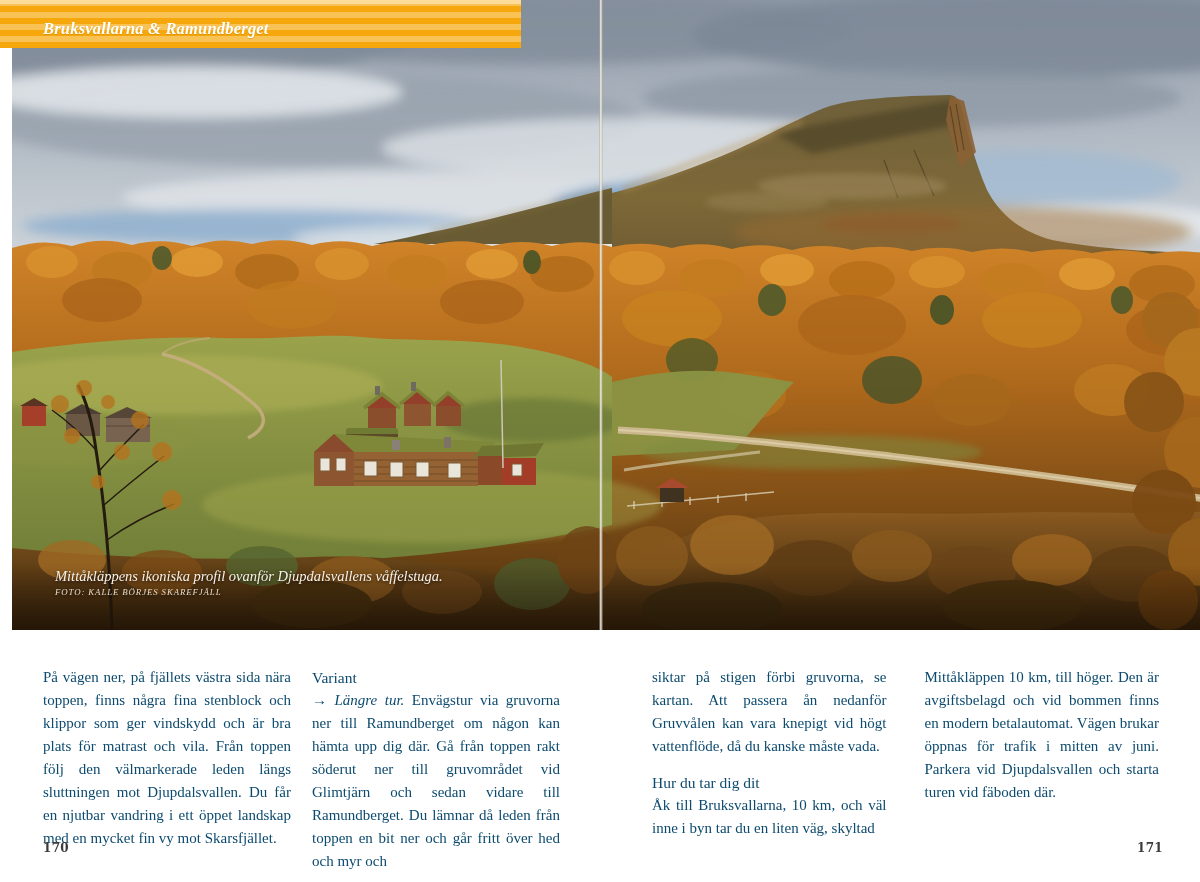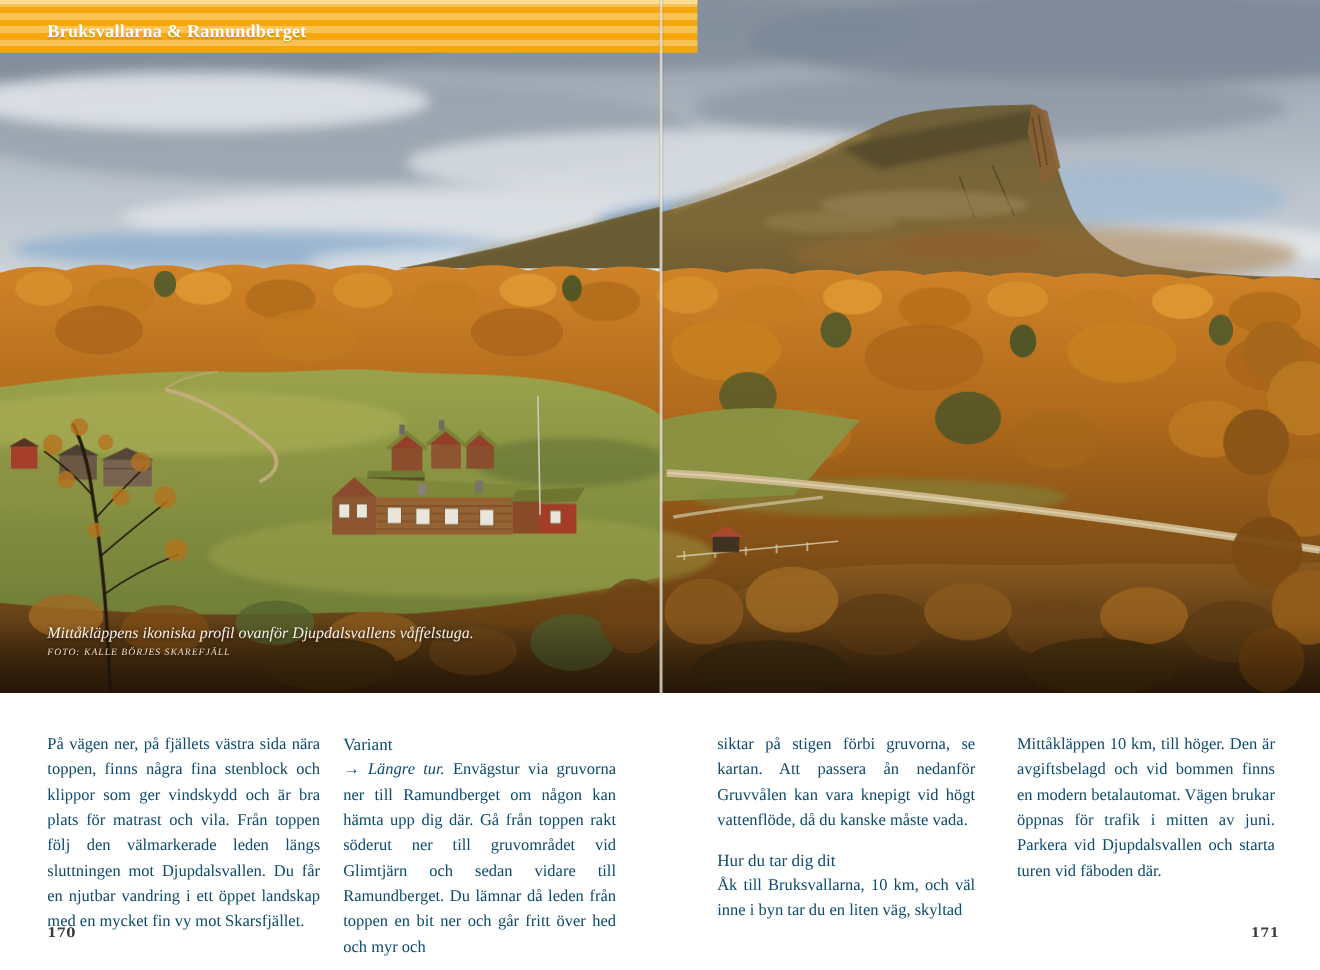--- a/index.html
+++ b/index.html
@@ -1,26 +1,26 @@
 <!DOCTYPE html>
 <html lang="sv"><head>
 <meta charset="utf-8">
 <style>
   html,body{margin:0;padding:0;background:#ffffff;}
   .spread{position:relative;width:1200px;height:882px;background:#ffffff;overflow:hidden;
           font-family:"Liberation Serif","DejaVu Serif",serif;}
   
-  .photo{position:absolute;left:0;top:0;width:1000px;height:630px;}
+  .photo{position:absolute;left:12px;top:0;width:1000px;height:630px;}
   .photo svg{display:block;}
   
-  .band{position:absolute;left:0;top:0;width:634px;height:48px;
+  .band{position:absolute;left:0;top:0;width:521px;height:48px;
         background:
           linear-gradient(180deg, rgba(255,241,205,.55) 0 4px, rgba(255,255,255,0) 4px 5px),
           repeating-linear-gradient(180deg,#f9c254 0 6px,#f6a70b 6px 12px);
-        display:flex;align-items:center;}
+        display:flex;align-items:center;font-style:italic;}
   .band-title{color:#ffffff;font-weight:700;font-size:16.5px;letter-spacing:.2px;
               padding-left:43px;padding-top:9px;text-shadow:0 1px 1px rgba(160,110,0,.35);}
   
   .gutter{position:absolute;left:599px;top:0;width:4px;height:630px;
           background:linear-gradient(90deg,rgba(90,70,40,.25),#efede6 45%,rgba(90,70,40,.2));}
   
   .caption-wrap{position:absolute;left:43px;top:567px;width:760px;color:#f6f2e8;
                 text-shadow:0 1px 3px rgba(20,10,0,.75);}
   .caption{font-style:italic;font-size:14.5px;line-height:18px;}
   .credit{font-style:italic;font-size:8.8px;letter-spacing:.9px;margin-top:2px;color:#eadfca;}

